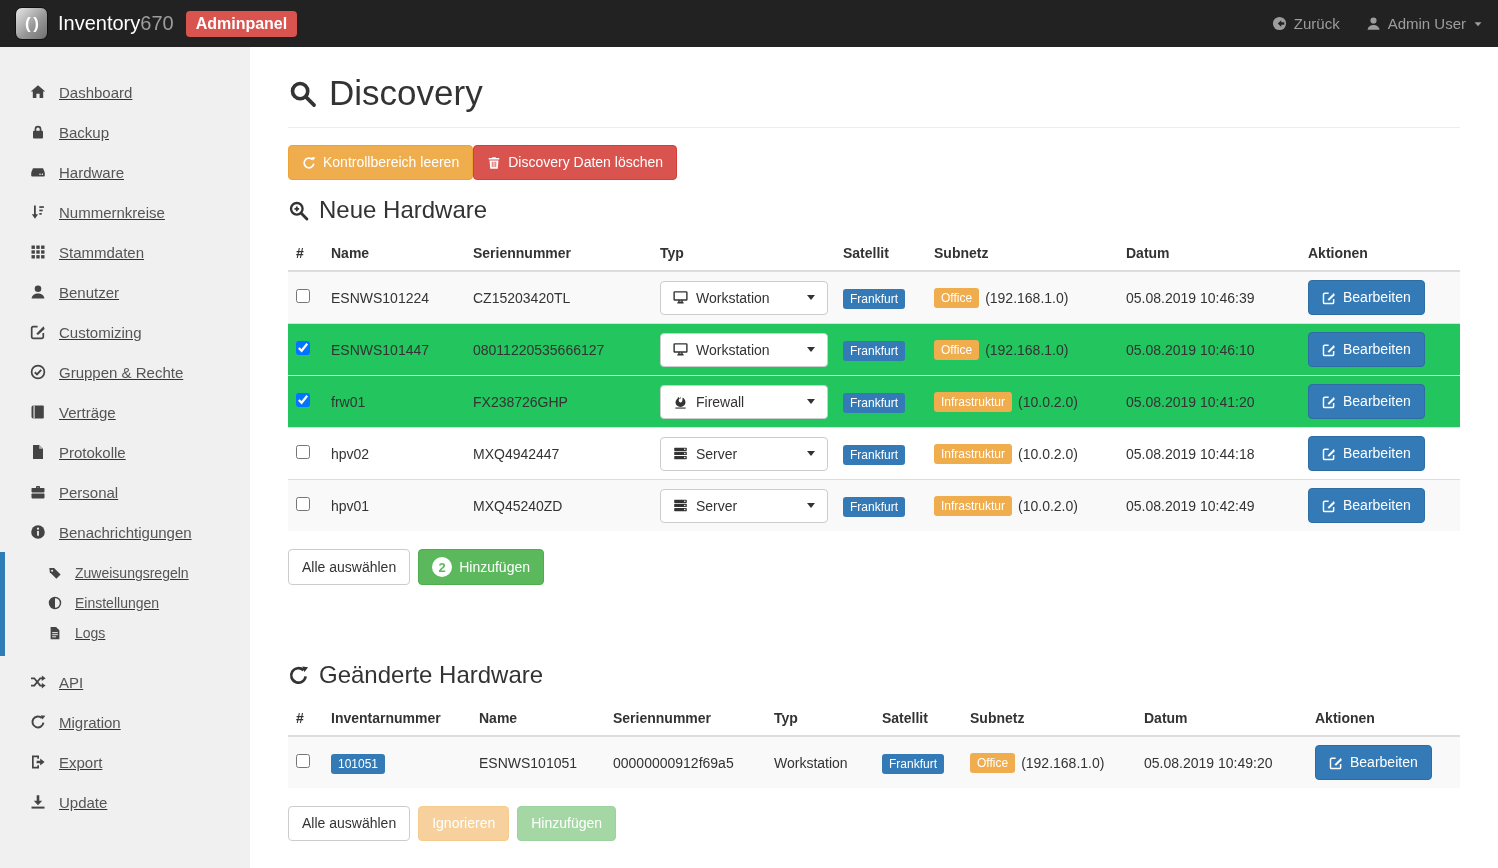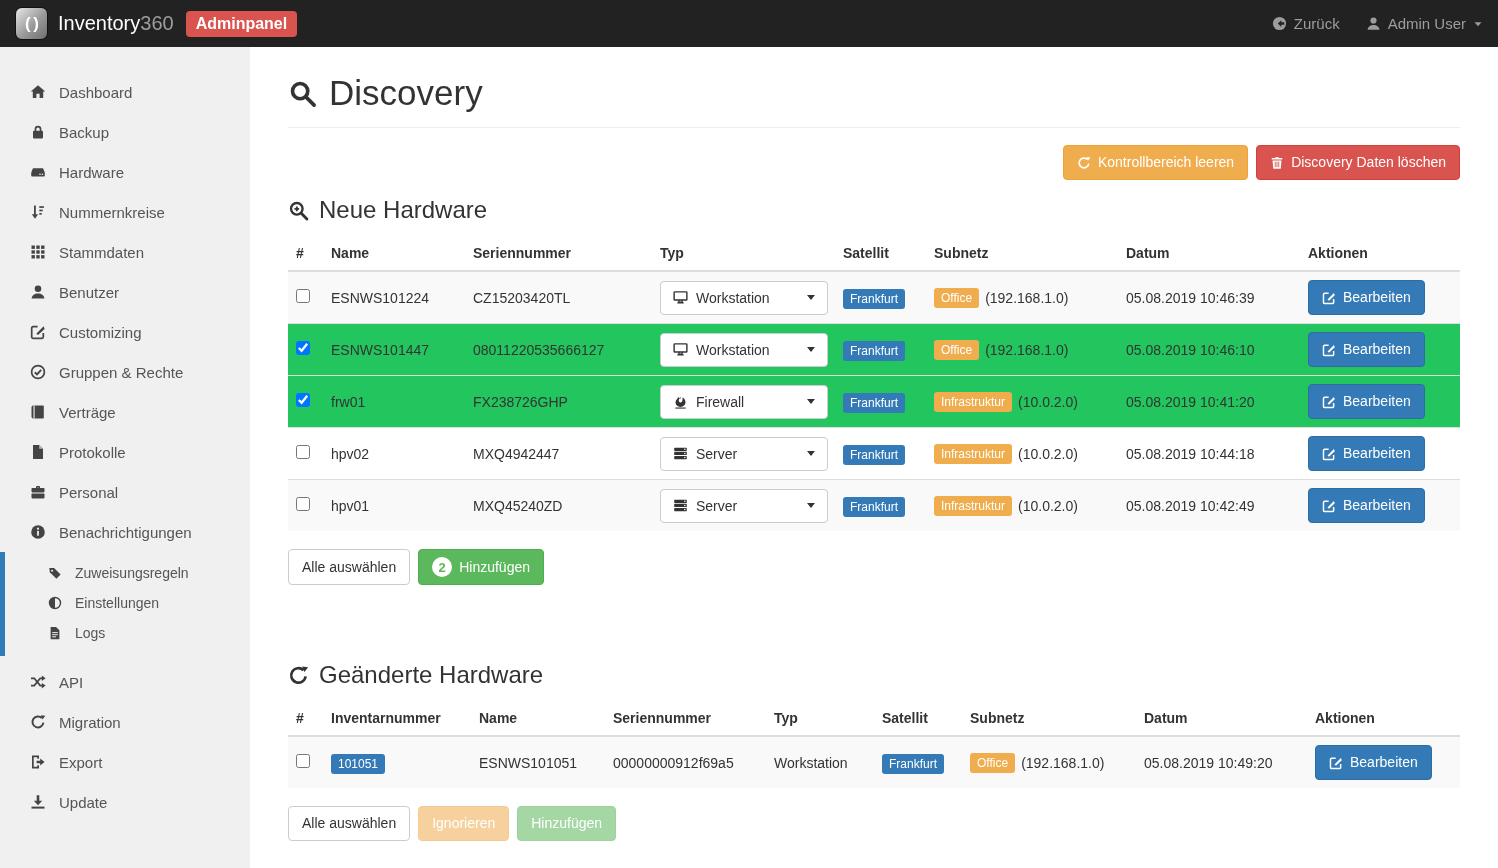--- a/index.html
+++ b/index.html
@@ -21,42 +21,42 @@
   .nav-right { margin-left:auto; display:flex; align-items:center; gap:26px; }
   .nav-link { display:flex; align-items:center; gap:7px; color:#9d9d9d; font-size:15px; cursor:pointer; }
   .nav-link .icon { width:15px; height:15px; }
 
   
   .icon { display:inline-block; width:16px; height:16px; flex:none; }
   .icon svg { width:100%; height:100%; display:block; }
 
   
   .sidebar { position:absolute; top:47px; left:0; width:278px; height:821px;
-    background:#f0f0f0; padding-top:25px; }
+    background:#f0f0f0; padding-top:25px;text-decoration:underline; }
   .side-item { display:flex; align-items:center; gap:13px; height:40px;
     padding-left:30px; font-size:15px; color:#555; cursor:pointer; }
   .side-item .icon { color:#444; }
   .active-block { border-left:5px solid #2e7db6; }
   .active-block .side-item.main { background:#e2e2e2; padding-left:25px; }
   .active-block .side-item.main .icon { color:#2a76ad; }
   .submenu { padding:6px 0 8px 0; }
   .side-item.sub { height:30px; font-size:14px; padding-left:43px; }
   .side-item.sub .icon { width:14px; height:14px; }
   .beta-badge { background:#5bc0de; color:#fff; font-size:11px; font-weight:bold;
     padding:3px 8px; border-radius:3px; margin-left:4px; }
   .side-rest { margin-top:6px; }
 
   
   .main { position:absolute; top:47px; left:250px; width:1248px; height:821px;
     background:#fff; padding:26px 38px 4px 38px; overflow:hidden; }
   h1.page-title { font-size:35px; font-weight:normal; color:#333;
     display:flex; align-items:center; gap:12px; margin-bottom:14px; }
   h1.page-title .icon { width:29px; height:29px; color:#333; }
   hr.rule { border:none; border-top:1px solid #eee; }
-  .toolbar { display:flex; justify-content:flex-end; gap:8px; margin-top:17px; margin-bottom:16px; }
+  .toolbar { display:flex; margin-top:17px; margin-bottom:16px; }
 
   .btn { display:inline-flex; align-items:center; gap:7px; font-size:14px;
     padding:7px 13px; border-radius:4px; border:1px solid transparent;
     cursor:pointer; line-height:19px; background:#fff;
     font-family:"Liberation Sans", sans-serif; }
   .btn .icon { width:14px; height:14px; }
   .btn-warning { background:#f0ad4e; border-color:#eea236; color:#fff; }
   .btn-danger  { background:#d9534f; border-color:#d43f3a; color:#fff; }
   .btn-primary { background:#337ab7; border-color:#2e6da4; color:#fff; }
   .btn-success { background:#5cb85c; border-color:#4cae4c; color:#fff; }
@@ -91,21 +91,21 @@
 
   .table-actions { display:flex; gap:8px; margin-top:18px; }
   .section-changed { margin-top:76px; }
 </style>
 </head>
 <body>
 
 <div class="navbar">
   <div class="brand">
     <div class="brand-logo">( )</div>
-    <div class="brand-text"><span>Inventory</span><span class="suffix">360</span></div>
+    <div class="brand-text"><span>Inventory</span><span class="suffix">670</span></div>
     <span class="admin-badge">Adminpanel</span>
   </div>
   <div class="nav-right">
     <div class="nav-link">
       <span class="icon">
           <svg viewBox="0 0 16 16" fill="currentColor">
             <circle cx="8" cy="8" r="7"></circle>
             <path d="M9.9 4.4 6.2 8l3.7 3.6V9.3h3.2V6.7H9.9z" fill="#222"></path>
           </svg>
         </span>

